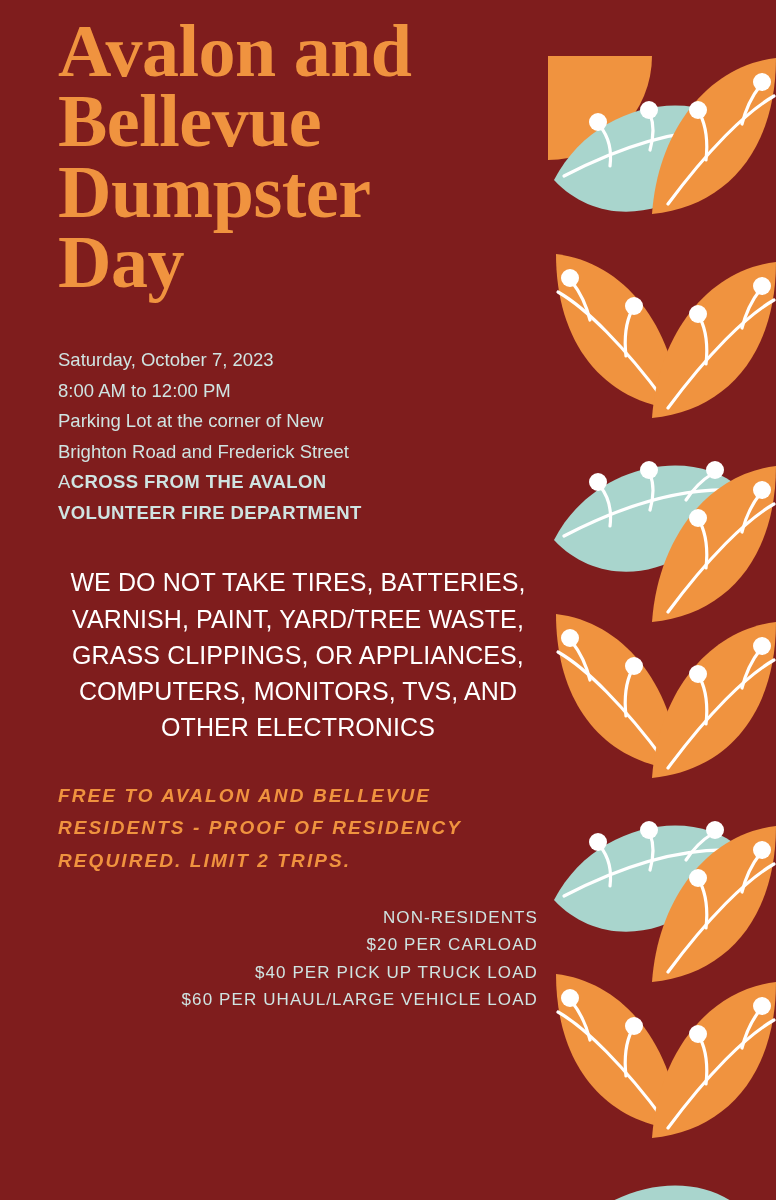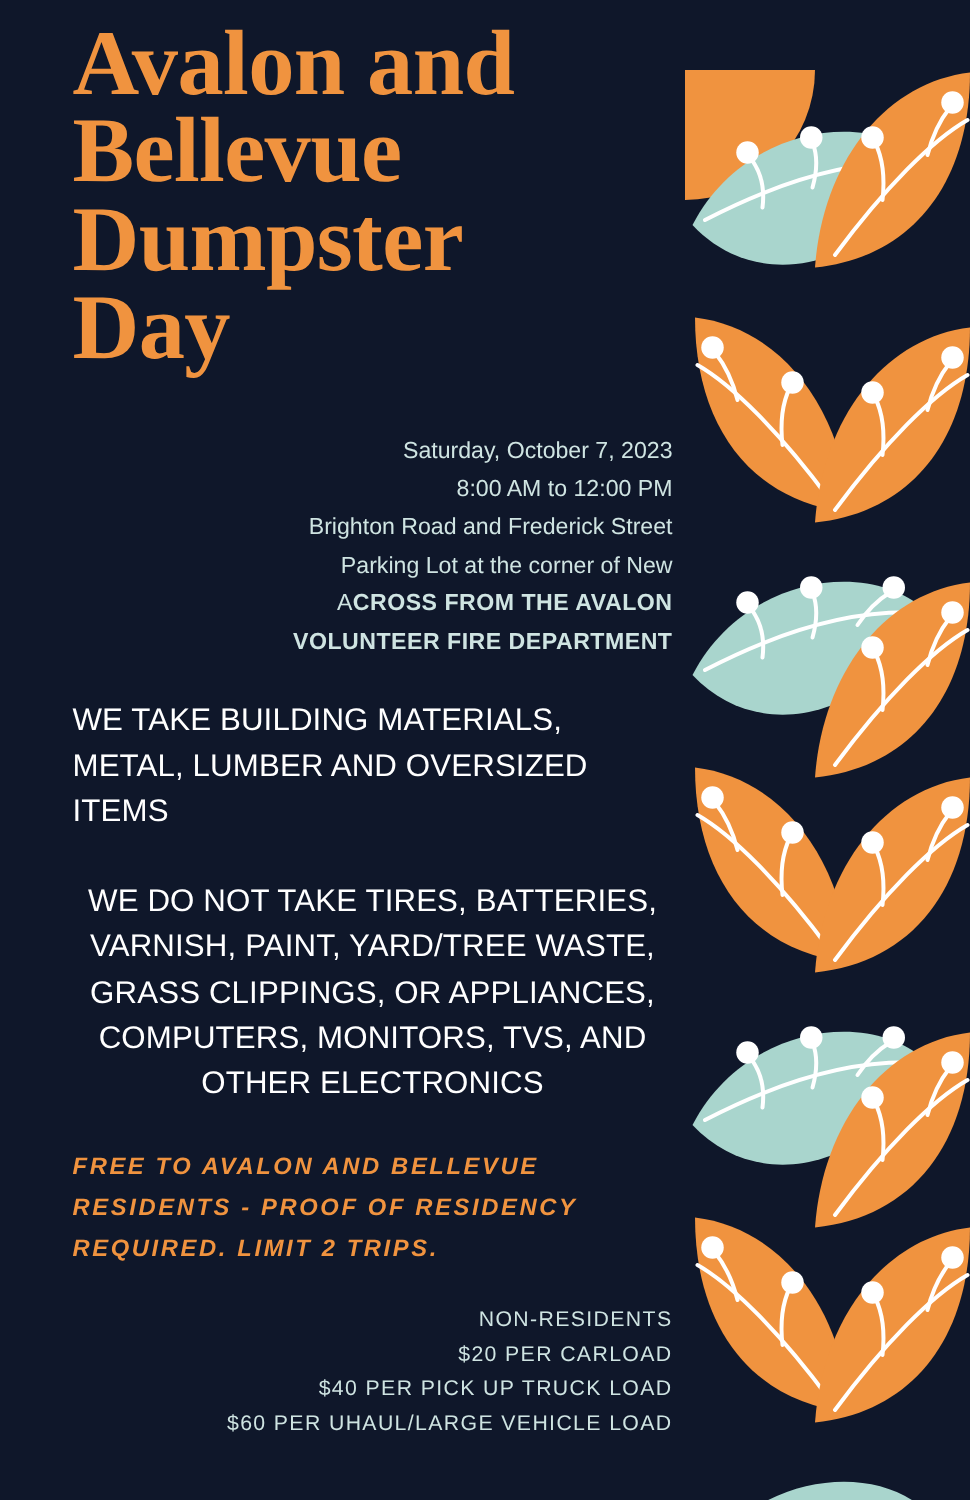--- a/index.html
+++ b/index.html
@@ -11,21 +11,21 @@
     height: 1200px;
     background: #2b3442;
     font-family: "Liberation Sans", sans-serif;
     overflow: hidden;
     position: relative;
   }
   .poster {
     position: relative;
     width: 776px;
     height: 1200px;
-    background: #0f172a;
+    background: #7f1d1d;
     overflow: hidden;
   }
 
   
   .leaf-column {
     position: absolute;
     top: 0;
     right: 0;
     width: 236px;
     height: 1200px;
@@ -54,21 +54,20 @@
     padding-top: 16px;
     width: 420px;
   }
 
   .details {
     margin-top: 48px;
     color: #cfe4e2;
     font-size: 18.5px;
     line-height: 1.65;
     font-weight: 400;
-    text-align: right;
   }
   .details .line {
     white-space: pre-wrap;
   }
   .details .emph {
     font-weight: bold;
     letter-spacing: 0.4px;
     color: #cfe4e2;
   }
   .details .emph .small-a {
@@ -247,27 +246,26 @@
     </svg>
   </div>
 
   <div class="content">
 
     <h1 class="title">Avalon and Bellevue Dumpster Day</h1>
 
     <div class="details">
       <div class="line">Saturday, October 7, 2023</div>
       <div class="line">8:00 AM to 12:00 PM</div>
+      <div class="line">Parking Lot at the corner of New</div>
       <div class="line">Brighton Road and Frederick Street</div>
-      <div class="line">Parking Lot at the corner of New</div>
       <div class="line emph"><span class="small-a">A</span><span>CROSS FROM THE AVALON</span></div>
       <div class="line emph">VOLUNTEER FIRE DEPARTMENT</div>
     </div>
 
-    <div class="block-white">WE TAKE BUILDING MATERIALS, METAL, LUMBER AND OVERSIZED ITEMS</div>
 
     <div class="block-white second">WE DO NOT TAKE TIRES, BATTERIES, VARNISH, PAINT, YARD/TREE WASTE, GRASS CLIPPINGS, OR APPLIANCES, COMPUTERS, MONITORS, TVS, AND OTHER ELECTRONICS</div>
 
     <div class="block-orange">FREE TO AVALON AND BELLEVUE RESIDENTS - PROOF OF RESIDENCY REQUIRED. LIMIT 2 TRIPS.</div>
 
     <div class="block-muted">
       <div>NON-RESIDENTS</div>
       <div>$20 PER CARLOAD</div>
       <div>$40 PER PICK UP TRUCK LOAD</div>
       <div>$60 PER UHAUL/LARGE VEHICLE LOAD</div>

